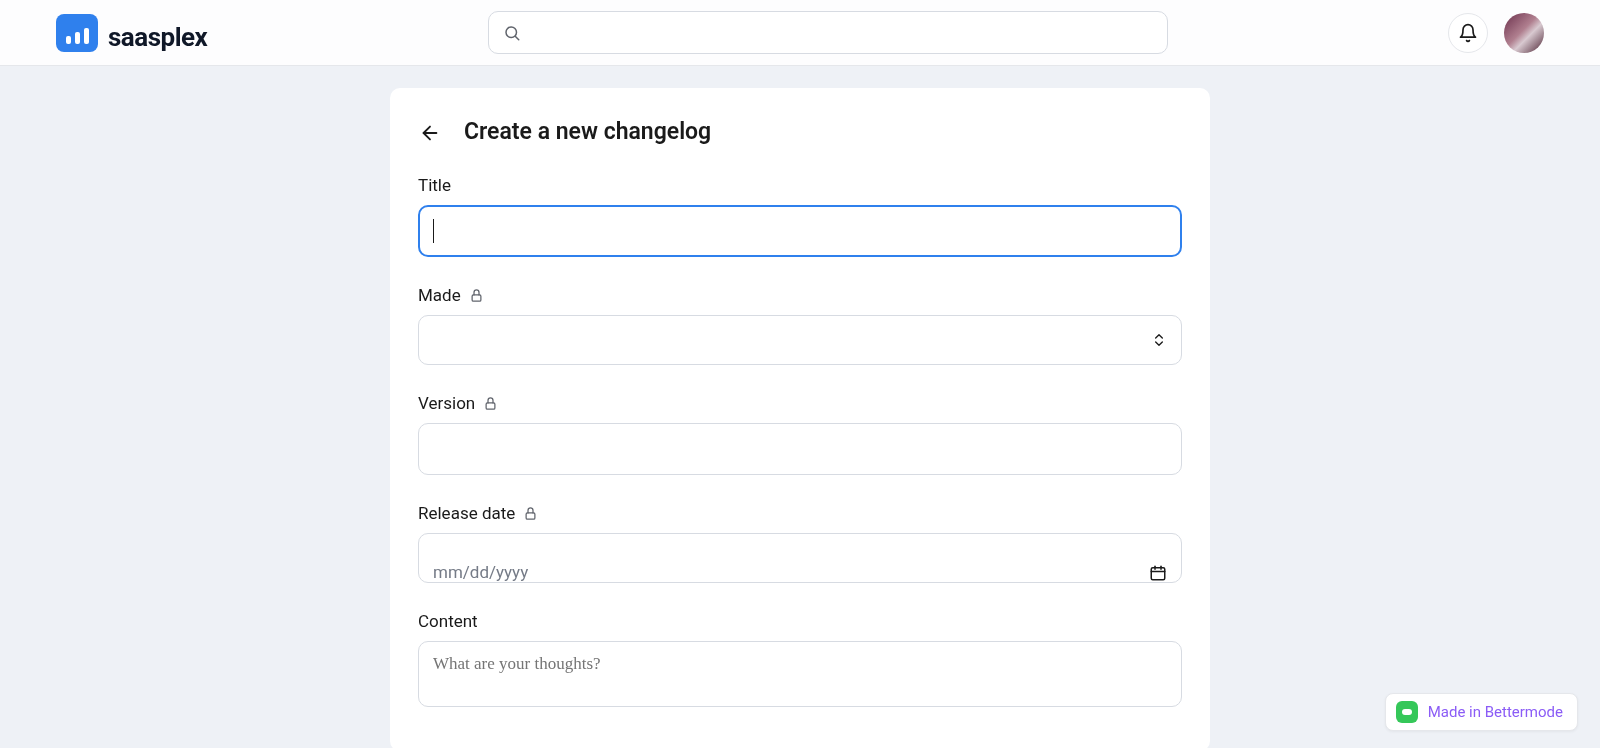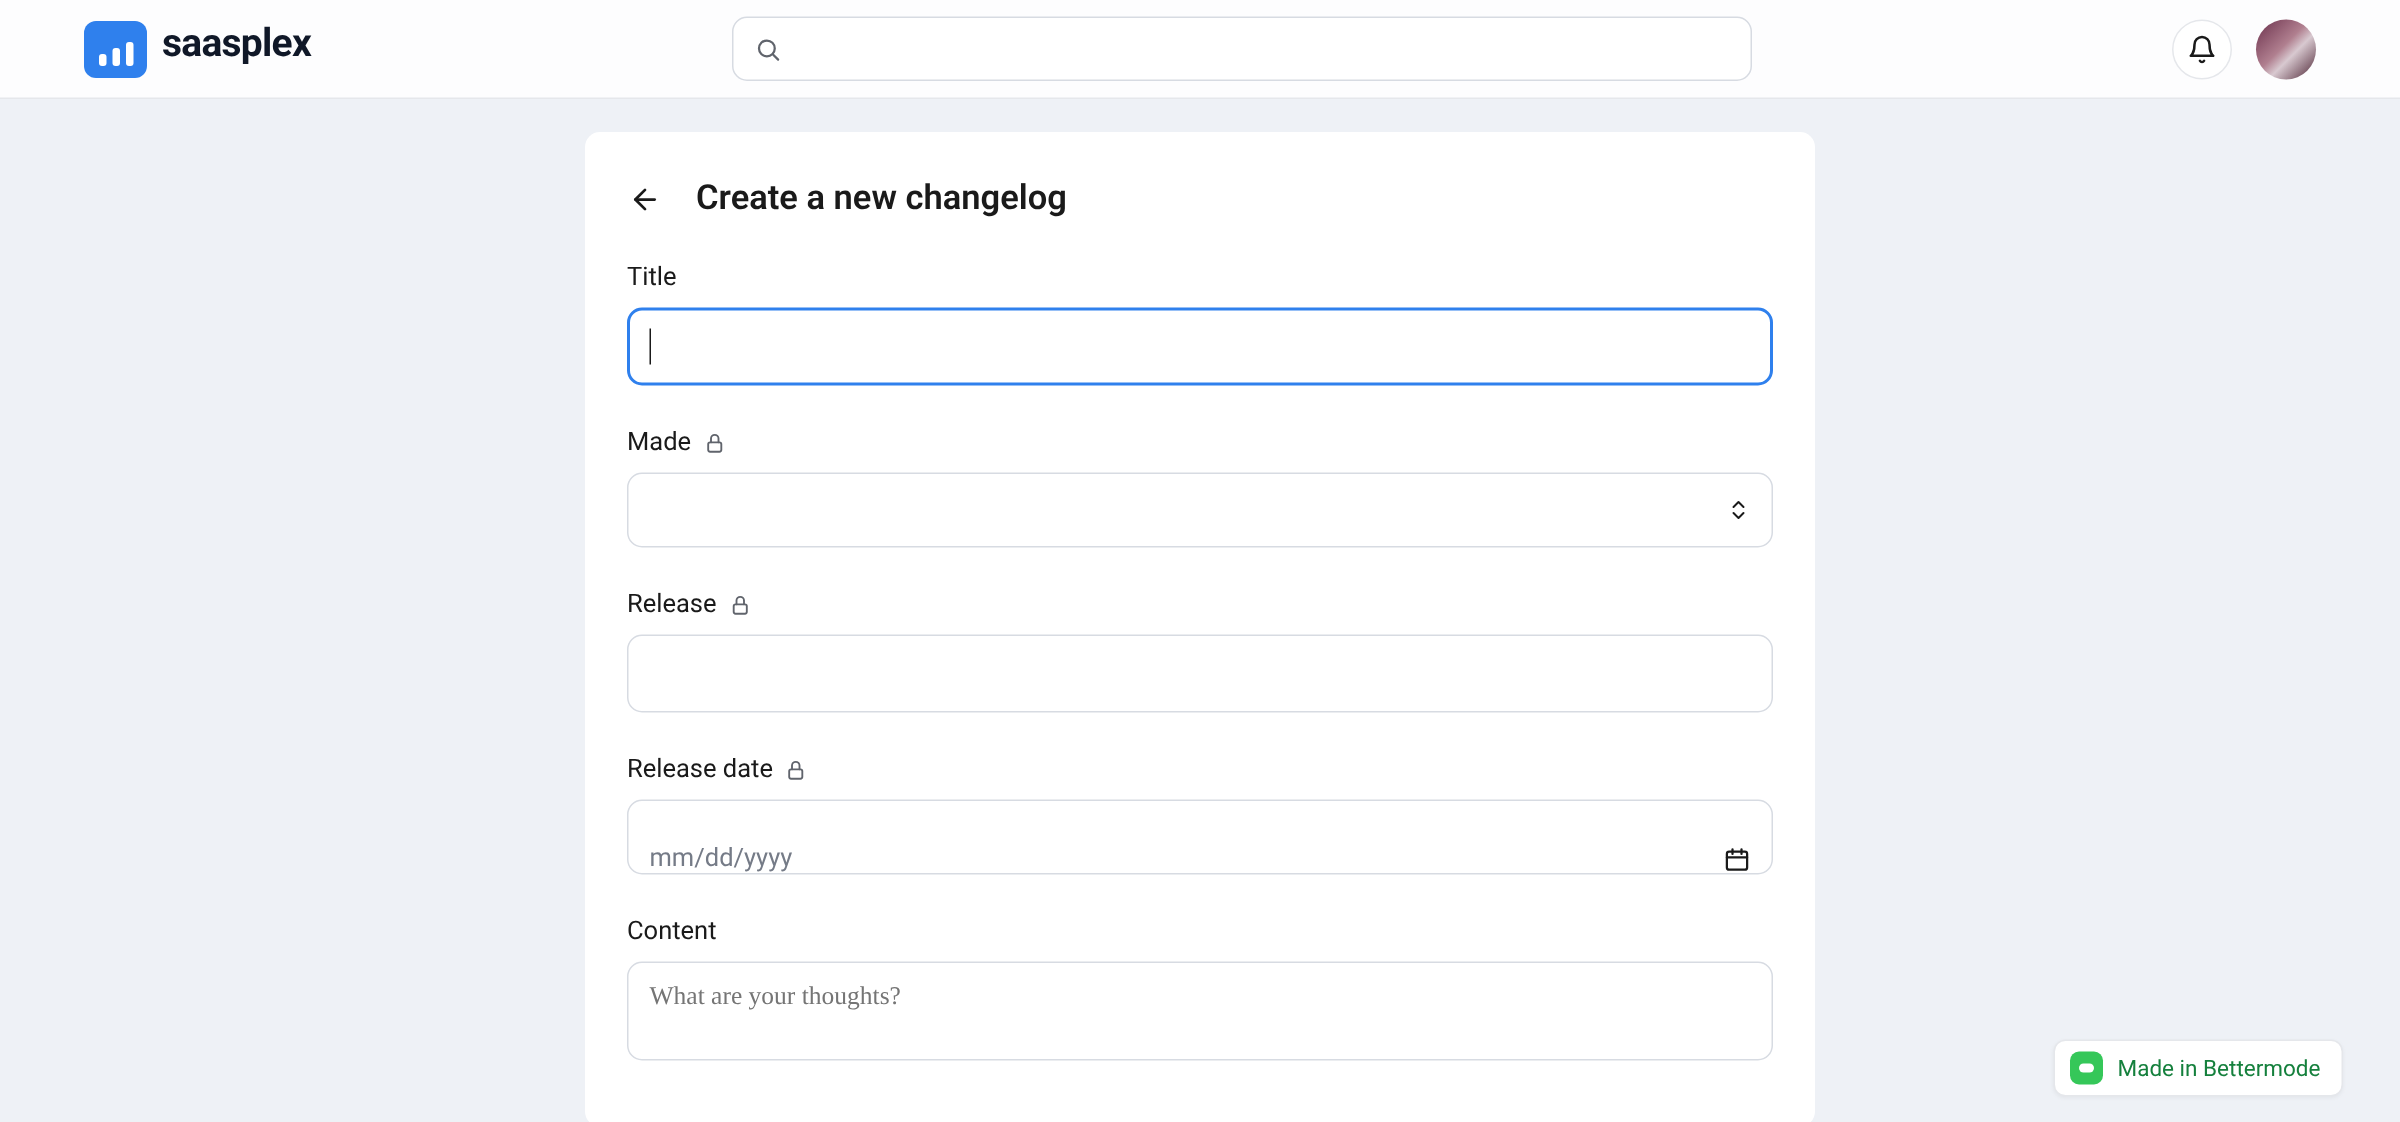--- a/index.html
+++ b/index.html
@@ -18,21 +18,21 @@
   
   .header {
     height:66px;
     background:#fdfdfe;
     border-bottom:1px solid #e5e7eb;
     display:flex;
     align-items:center;
     padding:0 56px 0 56px;
     justify-content:space-between;
   }
-  .brand { display:flex; align-items:flex-start; gap:10px; }
+  .brand { display:flex; align-items:flex-end; gap:10px; }
   .brand-logo {
     width:42px;
     height:38px;
     background:#2f80ed;
     border-radius:8px;
     display:flex;
     align-items:flex-end;
     justify-content:center;
     padding-bottom:8px;
     gap:4px;
@@ -126,32 +126,32 @@
   }
 
   
   .caret {
     width:1px; height:24px; background:#1a1a1a; margin-left:0;
   }
 
   
   .badge {
     position:absolute;
-    right:38px;
+    right:22px;
     bottom:17px;
     background:#fff;
     border:1px solid #e5e7eb;
     border-radius:8px;
     height:38px;
     padding:0 14px 0 10px;
     display:flex;
     align-items:center;
     gap:10px;
     font-size:15px;
-    color:#15803d;
+    color:#8b5cf6;
     cursor:pointer;
     box-shadow:0 1px 3px rgba(0,0,0,0.05);
   }
   .badge-icon {
     width:22px; height:22px; border-radius:6px; background:#35c759;
     display:flex; align-items:center; justify-content:center;
   }
   .badge-icon span{
     width:10px; height:6px; border-radius:3px; background:#fff; display:block; position:relative;
   }
@@ -223,21 +223,21 @@
       <span></span>
       <svg class="select-chevrons" width="16" height="18" viewBox="0 0 24 24" fill="none" stroke="#1a1a1a" stroke-width="2" stroke-linecap="round" stroke-linejoin="round">
           <polyline points="7 9 12 4 17 9"></polyline>
           <polyline points="7 15 12 20 17 15"></polyline>
         </svg>
     </div>
   </div>
 
   <div class="field">
     <div class="label-row">
-      <span class="field-label">Release</span>
+      <span class="field-label">Version</span>
       <svg class="lock-icon" width="14" height="14" viewBox="0 0 24 24" fill="none" stroke="#60646c" stroke-width="2" stroke-linecap="round" stroke-linejoin="round">
           <rect x="5" y="11" width="14" height="10" rx="2"></rect>
           <path d="M8 11V7a4 4 0 0 1 8 0v4"></path>
         </svg>
     </div>
     <div class="text-input" style="display:flex;align-items:center;">
       <span></span>
     </div>
   </div>
 

